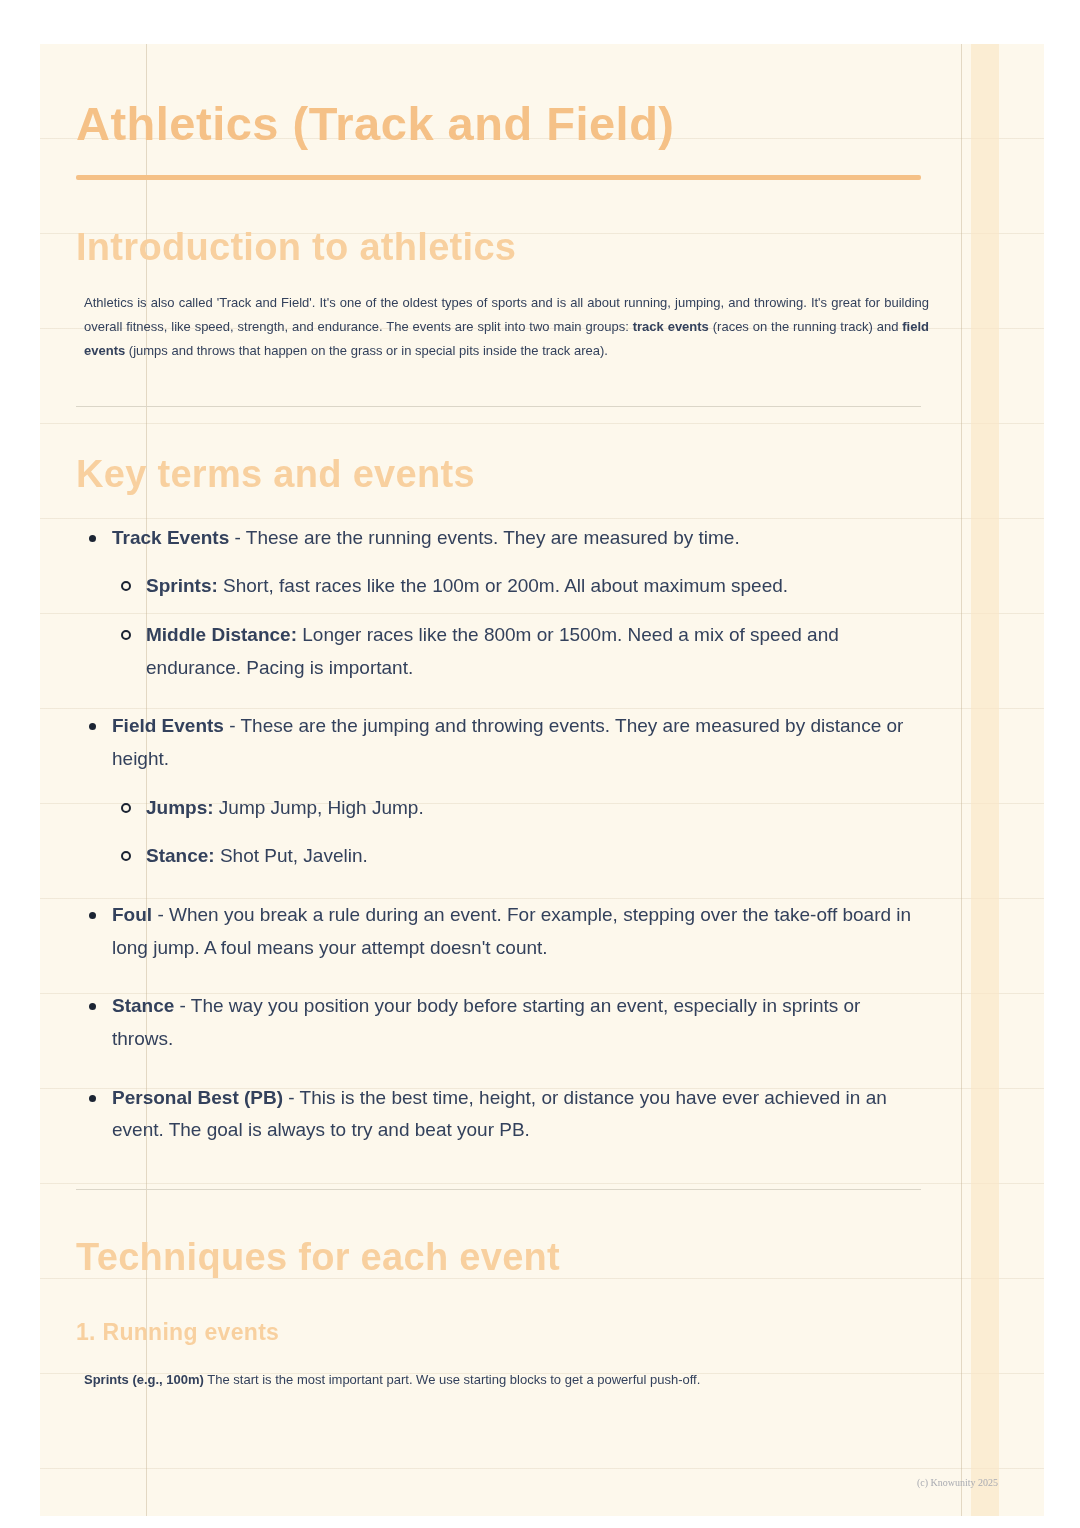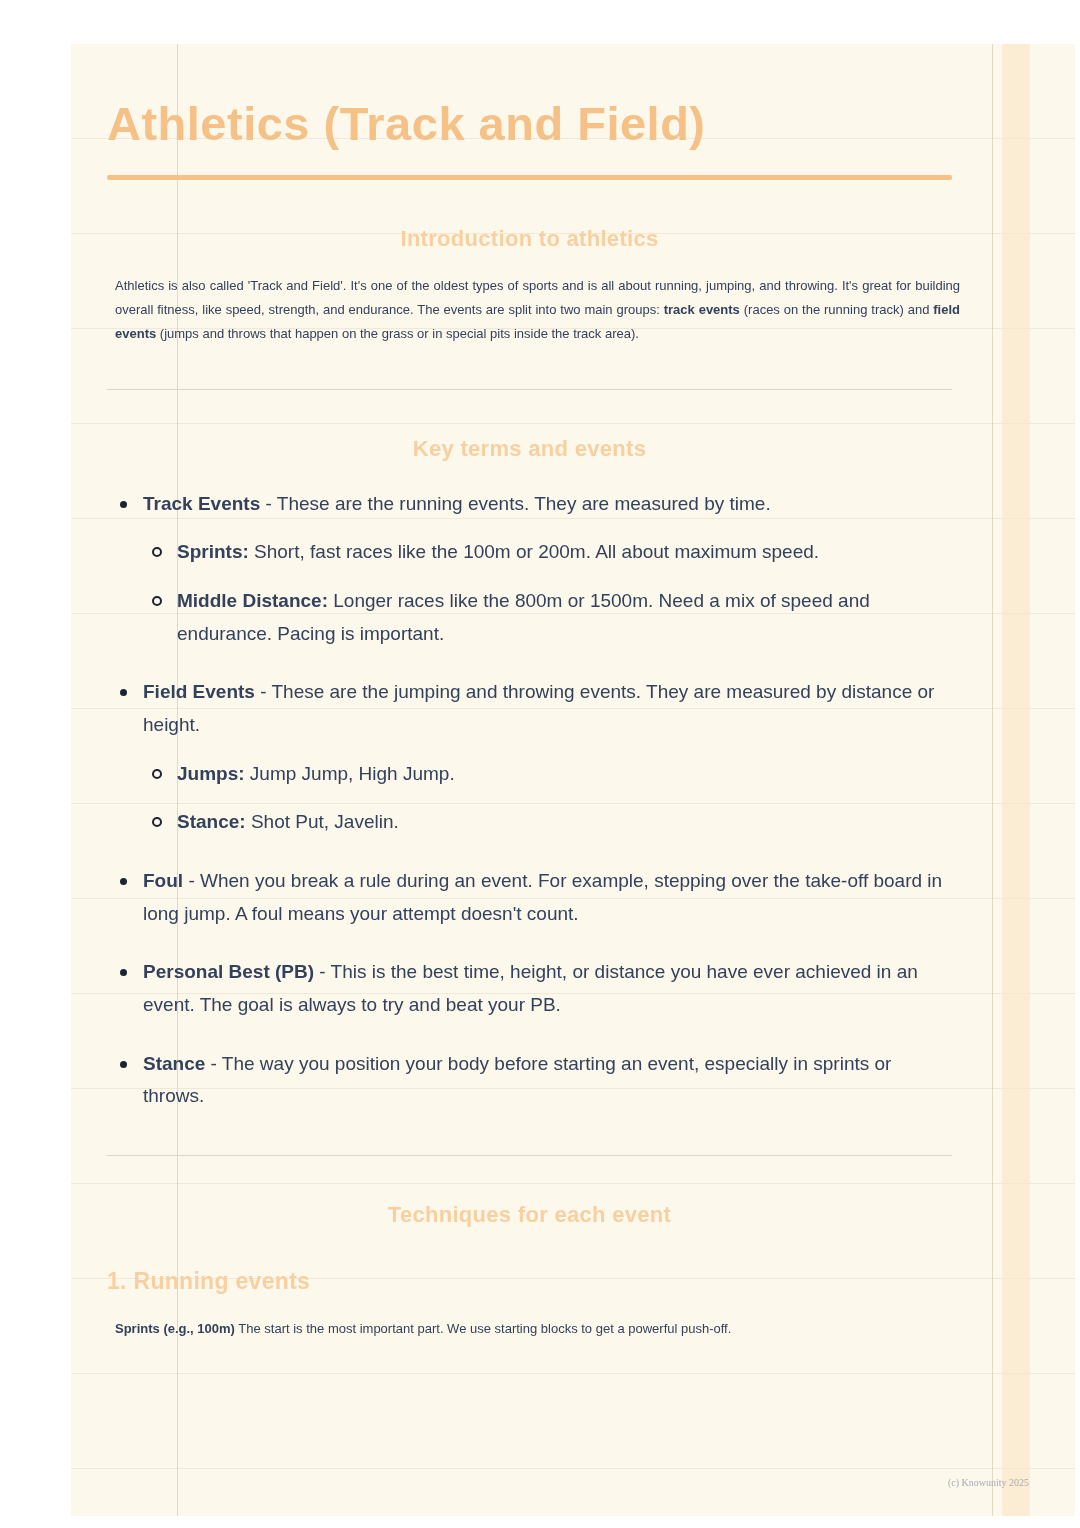--- a/index.html
+++ b/index.html
@@ -7,21 +7,21 @@
   body {
     width: 1080px; height: 1528px;
     background: #ffffff;
     font-family: "Liberation Sans", "DejaVu Sans", sans-serif;
     position: relative;
     overflow: hidden;
   }
 
   .page {
     position: absolute;
-    left: 71px; top: 44px;
+    left: 40px; top: 44px;
     width: 1004px; height: 1472px;
     background-color: #fdf8ec;
     background-image: repeating-linear-gradient(
       to bottom,
       transparent 0px, transparent 94px,
       rgba(196,178,146,0.22) 94px, rgba(196,178,146,0.22) 95px
     );
   }
 
   .vline { position: absolute; top: 0; bottom: 0; width: 1px; background: rgba(196,178,146,0.45); }
@@ -48,25 +48,24 @@
   }
   .title-rule {
     margin-top: 24px;
     width: 845px; height: 5px;
     background: #f5c187;
     border-radius: 2px;
   }
 
   h2.section-heading {
     margin: 46px 0 0 0;
-    font-size: 22px;
+    font-size: 38px;
     font-weight: 800;
     color: #f8d09f;
     letter-spacing: 0.3px;
-    text-align: center;
   }
   h3.sub-heading {
     margin: 40px 0 0 0;
     font-size: 23px;
     font-weight: 800;
     color: #f8d09f;
     letter-spacing: 0.3px;
   }
 
   p.body-text {
@@ -156,22 +155,22 @@
       <ul class="term-list" id="key-terms-list">
           <li class="term-item"><span><span class="b">Track Events</span><span> - These are the running events. They are measured by time.</span></span><ul class="sub-list">
               <li class="sub-item"><span class="b">Sprints:</span><span> Short, fast races like the 100m or 200m. All about maximum speed.</span></li>
               <li class="sub-item"><span class="b">Middle Distance:</span><span> Longer races like the 800m or 1500m. Need a mix of speed and endurance. Pacing is important.</span></li>
             </ul></li>
           <li class="term-item"><span><span class="b">Field Events</span><span> - These are the jumping and throwing events. They are measured by distance or height.</span></span><ul class="sub-list">
               <li class="sub-item"><span class="b">Jumps:</span><span> Jump Jump, High Jump.</span></li>
               <li class="sub-item"><span class="b">Stance:</span><span> Shot Put, Javelin.</span></li>
             </ul></li>
           <li class="term-item"><span><span class="b">Foul</span><span> - When you break a rule during an event. For example, stepping over the take-off board in long jump. A foul means your attempt doesn't count.</span></span></li>
+          <li class="term-item"><span><span class="b">Stance</span><span> - The way you position your body before starting an event, especially in sprints or throws.</span></span></li>
           <li class="term-item"><span><span class="b">Personal Best (PB)</span><span> - This is the best time, height, or distance you have ever achieved in an event. The goal is always to try and beat your PB.</span></span></li>
-          <li class="term-item"><span><span class="b">Stance</span><span> - The way you position your body before starting an event, especially in sprints or throws.</span></span></li>
         </ul>
     </section>
 
     <hr class="divider">
 
     <section>
       <h2 class="section-heading">Techniques for each event</h2>
       <h3 class="sub-heading">1. Running events</h3>
       <p class="body-text"><span class="b">Sprints (e.g., 100m)</span><span> The start is the most important part. We use starting blocks to get a powerful push-off.</span></p>
     </section>

